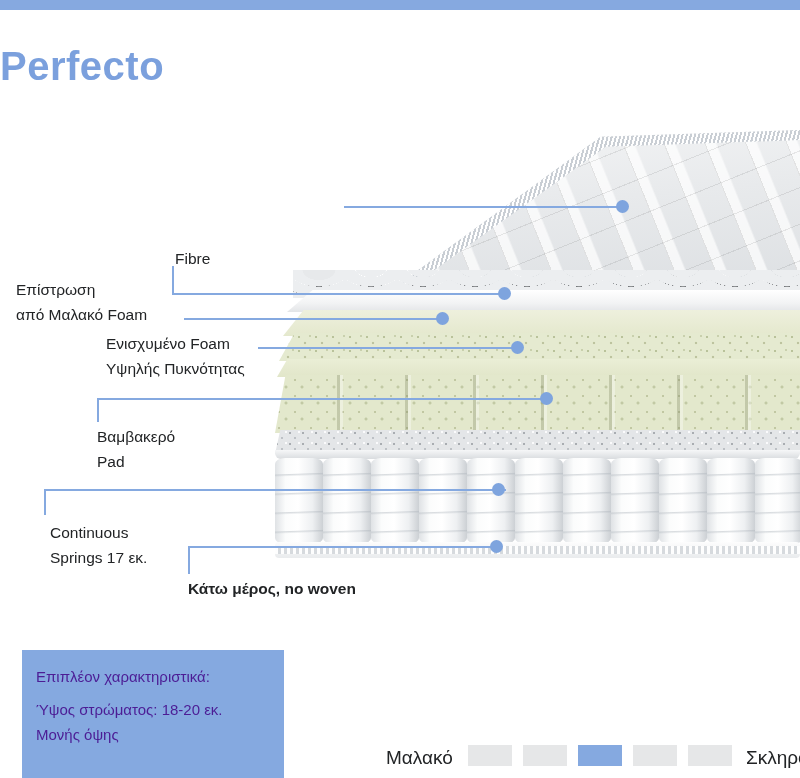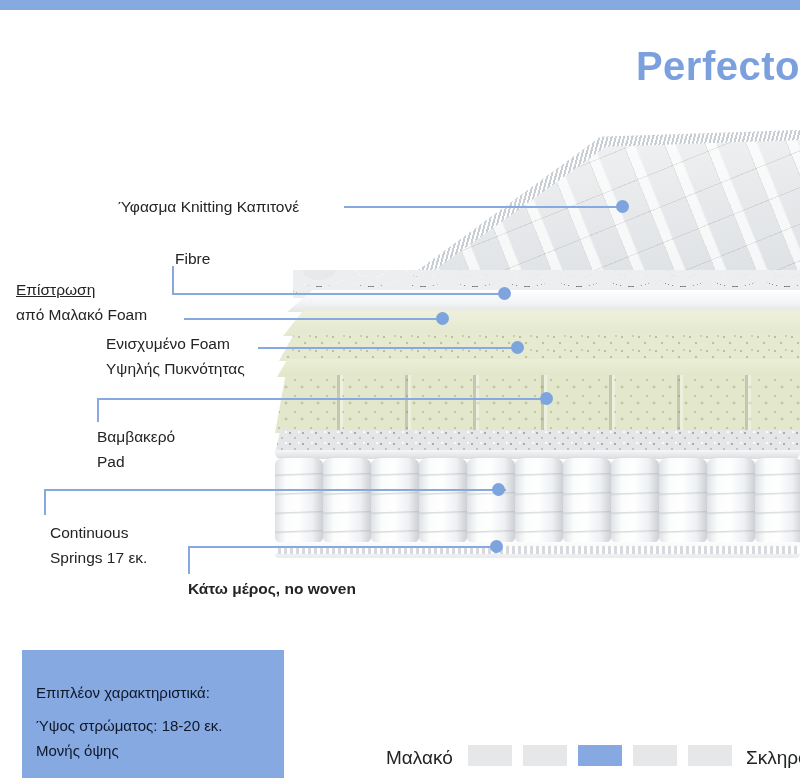--- a/index.html
+++ b/index.html
@@ -12,21 +12,21 @@
     position:relative;
   }
   #stage{position:absolute;left:0;top:0;width:800px;height:778px;overflow:hidden;background:#fff;}
 
   
   .topbar{position:absolute;left:0;top:0;width:800px;height:10px;background:#86a9e0;}
 
   
   .title{
     position:absolute;left:0;top:44px;width:800px;
-    text-align:right;
+    text-align:left;
     font-size:40px;font-weight:bold;
     color:#7ba0dd;
     letter-spacing:0.5px;
   }
 
   
   #mattress{position:absolute;left:275px;top:130px;width:525px;height:440px;}
 
   
   .cover-wrap{position:absolute;left:0;top:0;width:525px;height:175px;}
@@ -168,22 +168,22 @@
   
   .lbl{
     position:absolute;
     font-size:15.5px;color:#222426;
     line-height:25px;white-space:nowrap;
   }
 
   
   .features{
     position:absolute;left:22px;top:650px;width:262px;height:128px;
-    background:#85a9e0;color:#0f172a;
-    padding:30px 0 0 14px;box-sizing:border-box;
+    background:#85a9e0;color:#4c1d95;
+    padding:14px 0 0 14px;box-sizing:border-box;
     font-size:15px;line-height:25px;
   }
   .features .ft-head{margin-bottom:8px;}
 
   
   .scale{position:absolute;left:386px;top:745px;width:404px;height:26px;}
   .scale-lbl{
     position:absolute;top:2px;font-size:19px;color:#222426;white-space:nowrap;
   }
   .seg{position:absolute;top:0;width:44px;height:21px;background:#e6e7e8;}
@@ -247,23 +247,22 @@
   <div class="dot" style="left:540px;top:392px;"></div>
 
   <div class="ln lnv" style="left:44px;top:489px;height:26px;"></div>
   <div class="ln lnh" style="left:44px;top:489px;width:462px;"></div>
   <div class="dot" style="left:492px;top:483px;"></div>
 
   <div class="ln lnv" style="left:188px;top:546px;height:28px;"></div>
   <div class="ln lnh" style="left:188px;top:546px;width:308px;"></div>
   <div class="dot" style="left:490px;top:540px;"></div>
 
-  <div class="lbl" style="left:118px;top:194px;">Ύφασμα Knitting Καπιτονέ</div>
   <div class="lbl" style="left:175px;top:246px;">Fibre</div>
-  <div class="lbl" style="left:16px;top:277px;text-decoration:underline;">Επίστρωση</div>
+  <div class="lbl" style="left:16px;top:277px;">Επίστρωση</div>
   <div class="lbl" style="left:106px;top:331px;">Ενισχυμένο Foam</div>
   <div class="lbl" style="left:16px;top:302px;">από Μαλακό Foam</div>
   <div class="lbl" style="left:106px;top:356px;">Υψηλής Πυκνότητας</div>
   <div class="lbl" style="left:97px;top:424px;">Βαμβακερό</div>
   <div class="lbl" style="left:97px;top:449px;">Pad</div>
   <div class="lbl" style="left:50px;top:520px;">Continuous</div>
   <div class="lbl" style="left:50px;top:545px;text-align:center;">Springs 17 εκ.</div>
   <div class="lbl" style="left:188px;top:576px;font-weight:bold;">Κάτω μέρος, no woven</div>
 
   <div class="features">

